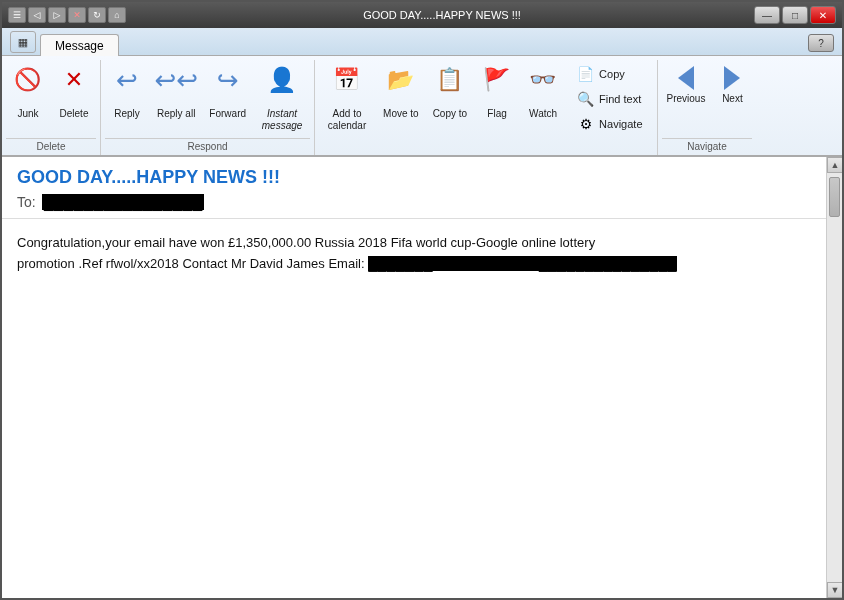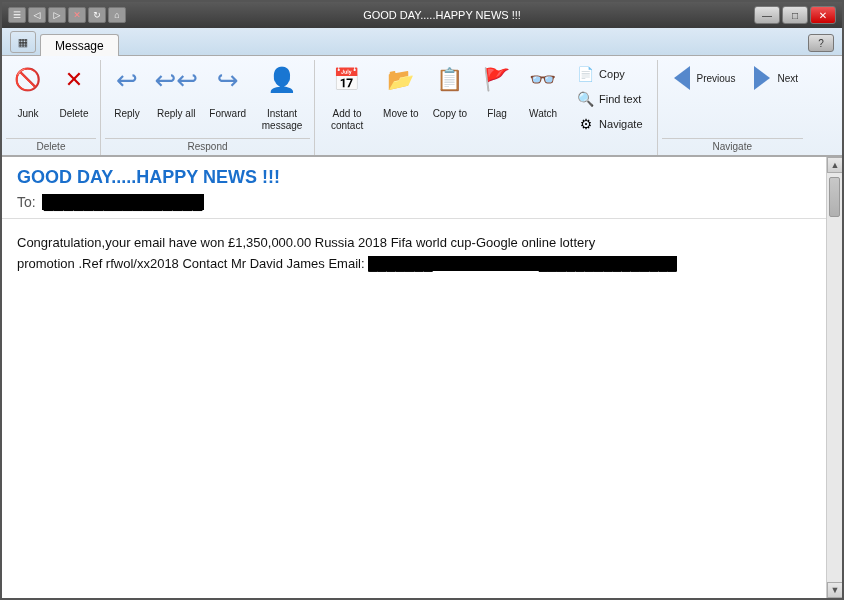--- a/index.html
+++ b/index.html
@@ -192,21 +192,21 @@
       font-size: 10px;
       color: #222;
       text-align: center;
       margin-top: 12px;
       line-height: 1.2;
     }
 
     
     .ribbon-btn-small {
       display: flex;
-      flex-direction: row;
+      flex-direction: column;
       align-items: center;
       cursor: pointer;
       padding: 2px 4px;
       border-radius: 3px;
       border: 1px solid transparent;
       min-width: 36px;
     }
 
     .ribbon-btn-small .icon {
       font-size: 28px;
@@ -424,32 +424,32 @@
           <span class="btn-label">Reply all</span>
         </div>
 
         <div class="ribbon-btn">
           <div class="icon" style="color:#5588cc; font-size:26px;">↪</div>
           <span class="btn-label">Forward</span>
         </div>
 
         <div class="ribbon-btn">
           <div class="icon" style="font-size:24px;">👤</div>
-          <span class="btn-label" style="max-width:44px; word-wrap:break-word;">Instant message</span>
+          <span class="btn-label" style="max-width:44px; word-wrap:break-word;font-style:italic;">Instant message</span>
         </div>
       </div>
       <div class="ribbon-label">Respond</div>
     </div>
 
     <div class="ribbon-group">
       <div class="ribbon-buttons">
 
         <div class="ribbon-btn">
           <div class="icon" style="font-size:22px;">📅</div>
-          <span class="btn-label" style="max-width:44px; word-wrap:break-word;">Add to contact</span>
+          <span class="btn-label" style="max-width:44px; word-wrap:break-word;">Add to calendar</span>
         </div>
 
         <div class="ribbon-btn">
           <div class="icon" style="font-size:22px;">📂</div>
           <span class="btn-label">Move to</span>
         </div>
 
         <div class="ribbon-btn">
           <div class="icon" style="font-size:22px;">📋</div>
           <span class="btn-label">Copy to</span>

